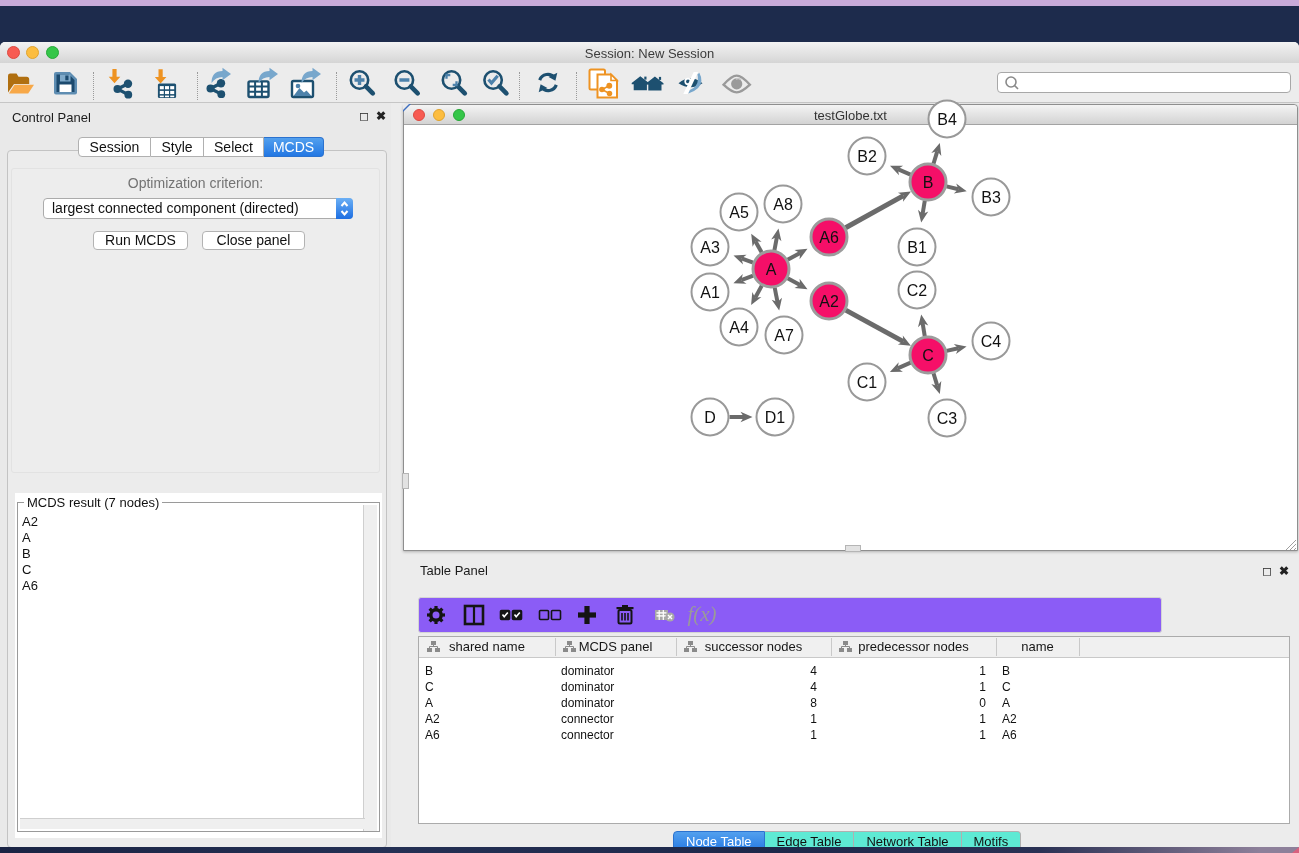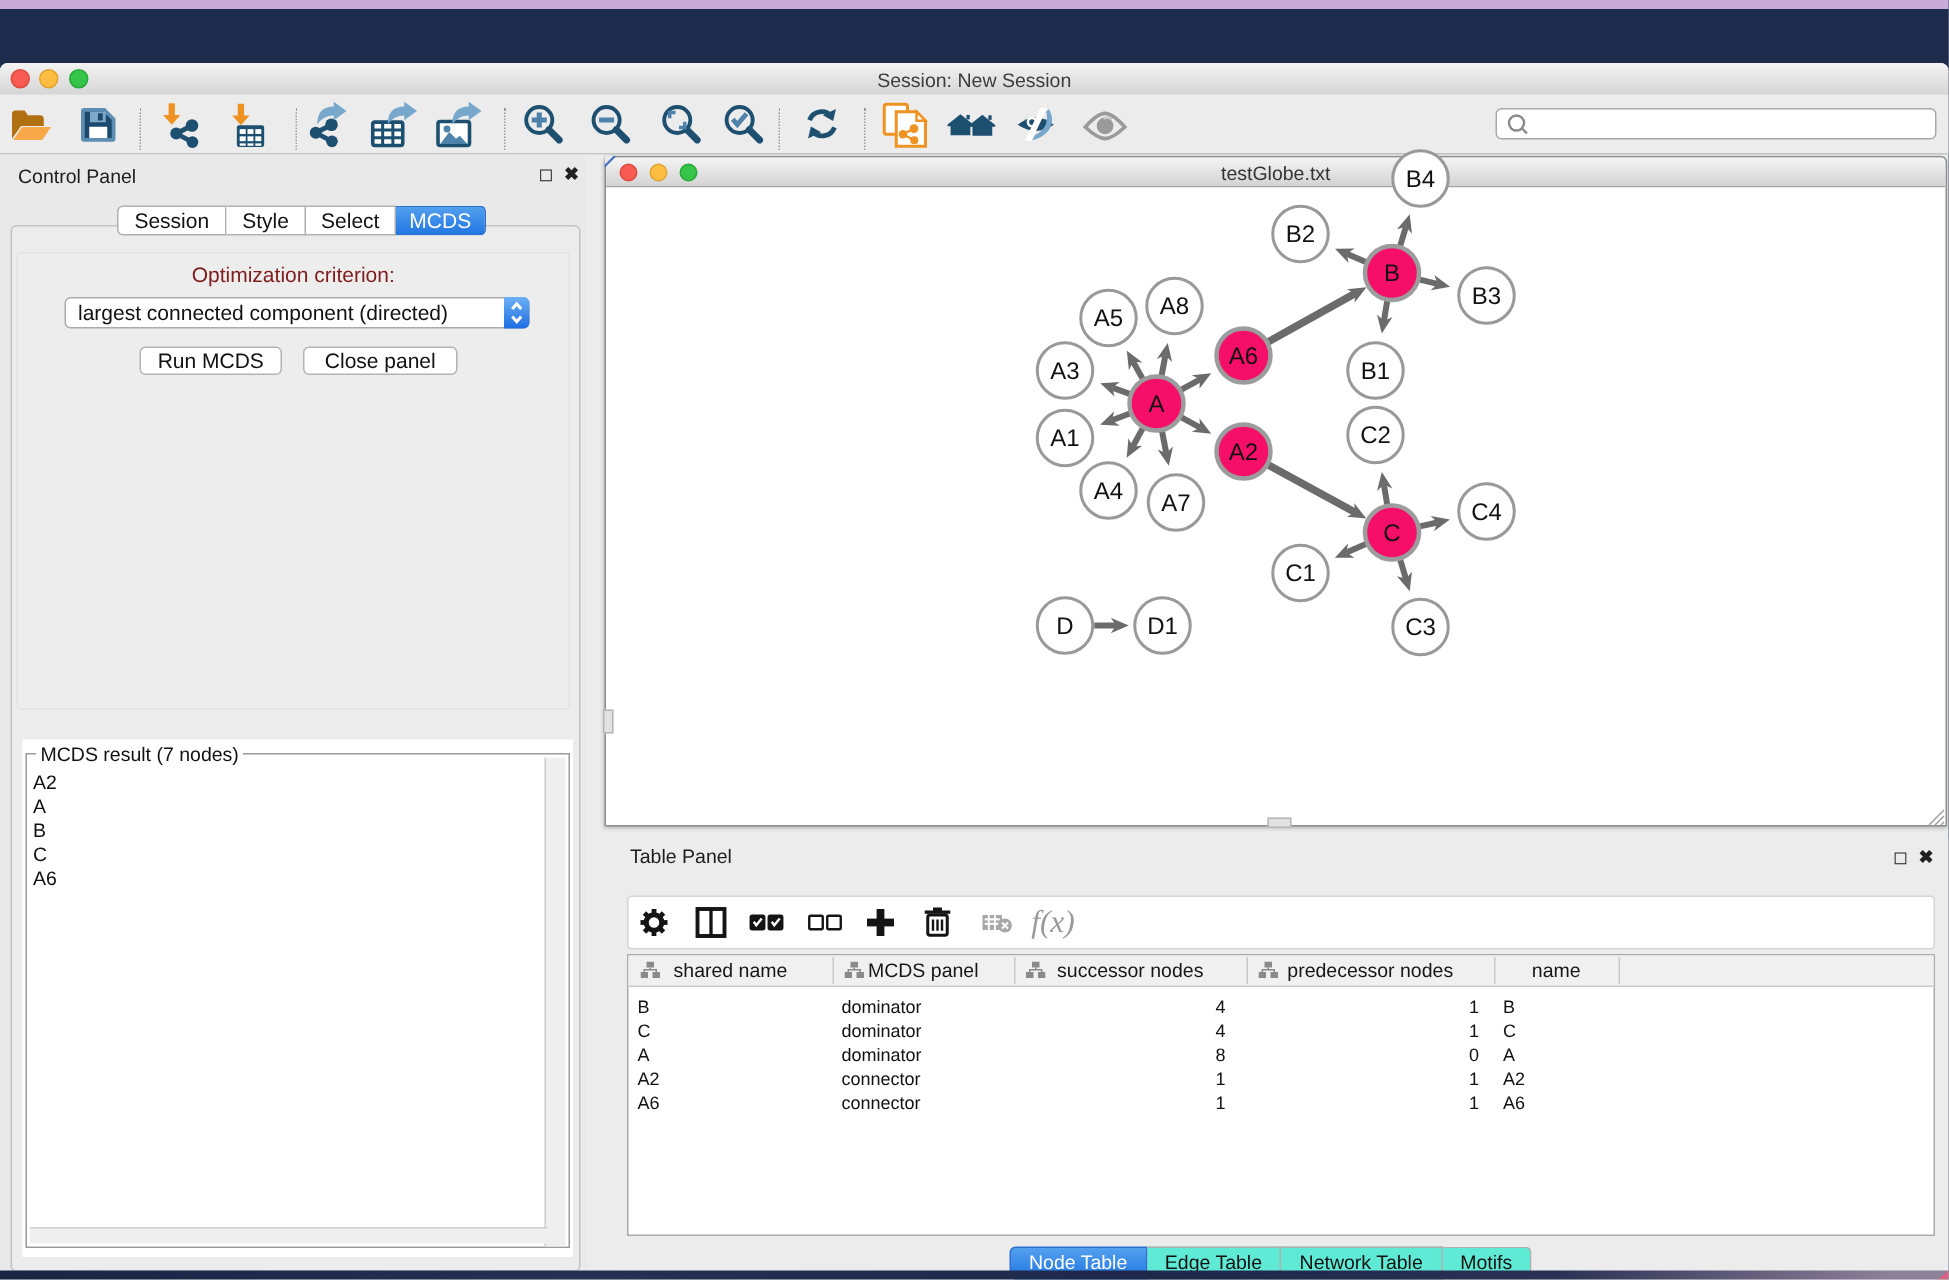--- a/index.html
+++ b/index.html
@@ -24,21 +24,21 @@
 #cp-tabpane{position:absolute;left:7px;top:47px;width:380px;height:698px;
   border:1px solid #c3c3c3;border-radius:4px;background:#ececec;}
 #cp-tabs{position:absolute;left:78px;top:33.5px;height:20px;display:flex;z-index:5;}
 .tab{height:20px;border:1px solid #b0b0b0;border-left:none;background:#fff;
   font-size:14px;color:#111;text-align:center;line-height:19px;padding:0 0;}
 .tab.first{border-left:1px solid #b0b0b0;border-radius:4px 0 0 4px;}
 .tab.last{border-radius:0 4px 4px 0;}
 .tab.sel{background:linear-gradient(#53a0ee,#2277e3);color:#fff;border-color:#2b72cf;}
 #cp-inner{position:absolute;left:11px;top:65px;width:369px;height:305px;
   background:#ededed;border:1px solid #e2e2e2;border-radius:3px;}
-#opt-label{position:absolute;left:0;top:72px;width:391px;text-align:center;font-size:14px;color:#7f1d1d;}
+#opt-label{position:absolute;left:0;top:72px;width:391px;text-align:center;font-size:14px;color:#737373;}
 #dropdown{position:absolute;left:43px;top:95px;width:310px;height:21px;background:#fff;
   border:1px solid #ababab;border-radius:4px;font-size:14px;color:#111;line-height:19px;padding-left:8px;}
 #dd-step{position:absolute;right:-1px;top:-1px;width:17px;height:21px;border-radius:0 4px 4px 0;
   background:linear-gradient(#6cb0f5,#1c6ee2);}
 #btn-run{position:absolute;left:93px;top:128px;width:95px;height:19px;}
 #btn-close{position:absolute;left:202px;top:128px;width:103px;height:19px;}
 .mbtn{background:#fff;border:1px solid #b3b3b3;border-radius:4px;font-size:14px;
   color:#111;text-align:center;line-height:17px;}
 #resultbox{position:absolute;left:15px;top:390px;width:367px;height:345px;background:#fff;}
 #fieldset{position:absolute;left:2px;top:9px;width:363px;height:330px;border:1px solid #9a9a9a;}
@@ -47,21 +47,21 @@
 #fs-scroll{position:absolute;right:2px;top:2px;width:14px;height:326px;background:#efefef;border-left:1px solid #cfcfcf;}
 
 #netwin{position:absolute;left:403px;top:62px;width:895px;height:447px;background:#fff;
   border:1px solid #8e8e8e;border-radius:4px 4px 0 0;box-shadow:0 1px 3px rgba(0,0,0,0.25);}
 #net-tbar{position:absolute;left:0;top:0;width:893px;height:20px;
   background:linear-gradient(#f4f4f4,#d3d3d3);border-bottom:1px solid #a3a3a3;border-radius:4px 4px 0 0;}
 #net-title{position:absolute;width:100%;top:3px;text-align:center;font-size:13px;color:#333;}
 
 #tpanel{position:absolute;left:403px;top:517px;width:896px;height:297px;background:#ececec;}
 #tpanel .hdr{position:absolute;left:17px;top:4px;font-size:13px;color:#1c1c1c;}
-#t-toolbar{position:absolute;left:15px;top:38px;width:872px;height:36px;background:#ffffff;
+#t-toolbar{position:absolute;left:15px;top:38px;width:744px;height:36px;background:#8b5cf6;
   border:1px solid #d4d4d4;border-radius:3px;}
 
 #ttable{position:absolute;left:15px;top:77px;width:872px;height:188px;background:#fff;border:1px solid #ababab;}
 #thead{position:absolute;left:0;top:0;width:870px;height:21px;background:#f0f0f0;border-bottom:1px solid #c9c9c9;}
 .th{position:absolute;top:0;height:20px;font-size:13px;color:#161616;line-height:20px;}
 .thsep{position:absolute;top:1px;height:18px;width:0;border-left:1px solid #c9c9c9;}
 .trow{position:absolute;font-size:12px;color:#111;height:16px;line-height:16px;}
 #ftabs{position:absolute;left:270px;top:272px;height:22px;display:flex;}
 .ftab{height:22px;border:1px solid #b0b0b0;border-left:none;background:#5eead4;font-size:13px;
   color:#111;line-height:20px;padding:0 12px;}

